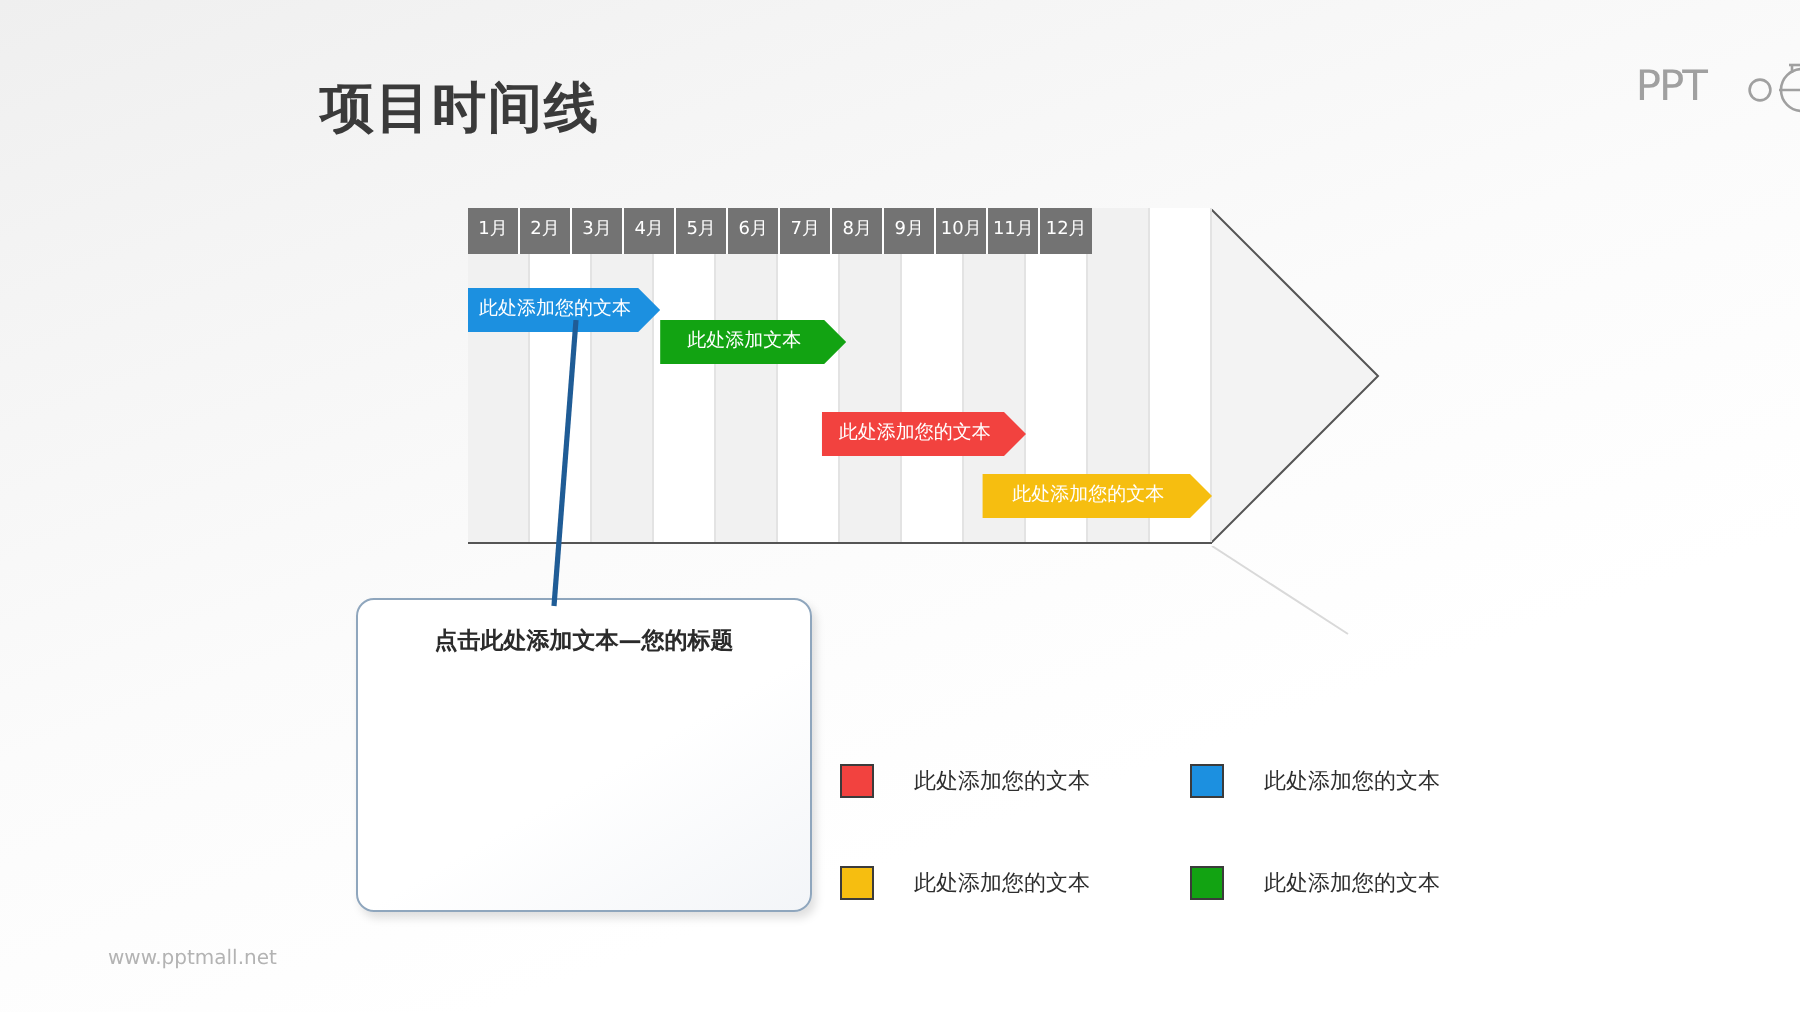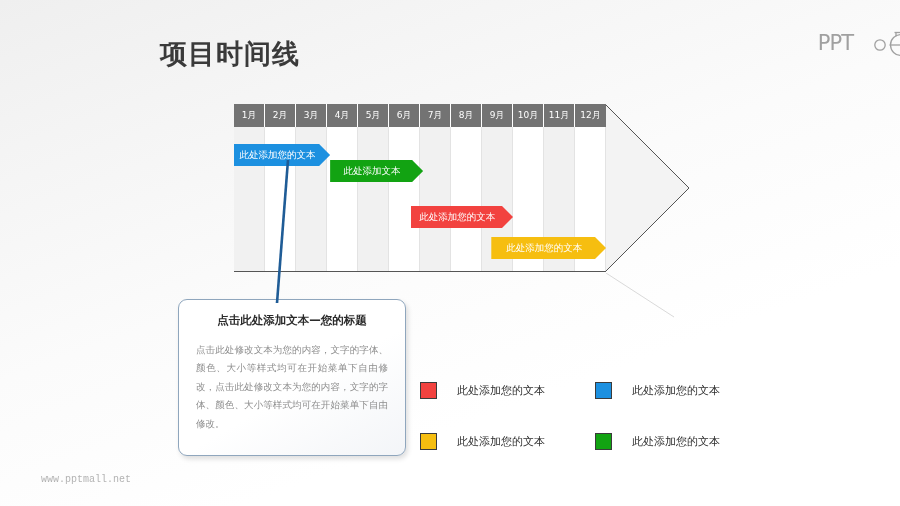--- a/index.html
+++ b/index.html
@@ -83,21 +83,21 @@
     box-sizing: border-box;
     border-right: 1px solid #e3e3e3;
   }
   .grid-col.shade { background: #f1f1f1; }
   .grid-col.plain { background: #ffffff; }
 
   #month-header {
     position: absolute;
     left: 0;
     top: 0;
-    width: 372px;
+    width: 312px;
     height: 23px;
     display: flex;
     z-index: 4;
   }
   .month-cell {
     width: 31px;
     height: 23px;
     box-sizing: border-box;
     background: #737373;
     border-right: 1px solid #ffffff;
@@ -199,25 +199,24 @@
   }
   .legend-label {
     font-size: 11px;
     color: #2e2e2e;
     white-space: nowrap;
   }
 
   
   #footer-url {
     position: absolute;
-    left: 41px;
+    left: 54px;
     top: 474px;
     font-size: 10px;
     color: #b3b3b3;
-    font-family: Liberation Mono, monospace;
   }
 
   
   #chart-reflection {
     position: absolute;
     left: 234px;
     top: 273px;
     width: 456px;
     height: 46px;
     pointer-events: none;
@@ -299,21 +298,20 @@
     <line x1="28" y1="0" x2="17" y2="143" stroke="#1F5C96" stroke-width="2.6"></line>
   </svg>
 
   <svg id="chart-reflection" viewBox="0 0 456 46" preserveAspectRatio="none">
     <polygon points="0,0 372,0 455,0 372,42 0,42" fill="#ffffff" opacity="0"></polygon>
     <line x1="372" y1="0" x2="440" y2="44" stroke="#d9d9d9" stroke-width="1"></line>
   </svg>
 
   <div id="callout-box">
     <div id="callout-title">点击此处添加文本—您的标题</div>
-    <div id="callout-body">点击此处修改文本为您的内容，文字的字体、颜色、大小等样式均可在开始菜单下自由修改，点击此处修改文本为您的内容，文字的字体、颜色、大小等样式均可在开始菜单下自由修改。</div>
   </div>
 
   <div id="legend">
     <div class="legend-item">
       <span class="legend-swatch" id="sw0" style="background: rgb(242, 66, 63);"></span>
       <span class="legend-label">此处添加您的文本</span>
     </div>
     <div class="legend-item">
       <span class="legend-swatch" id="sw1" style="background: rgb(28, 144, 224);"></span>
       <span class="legend-label">此处添加您的文本</span>

